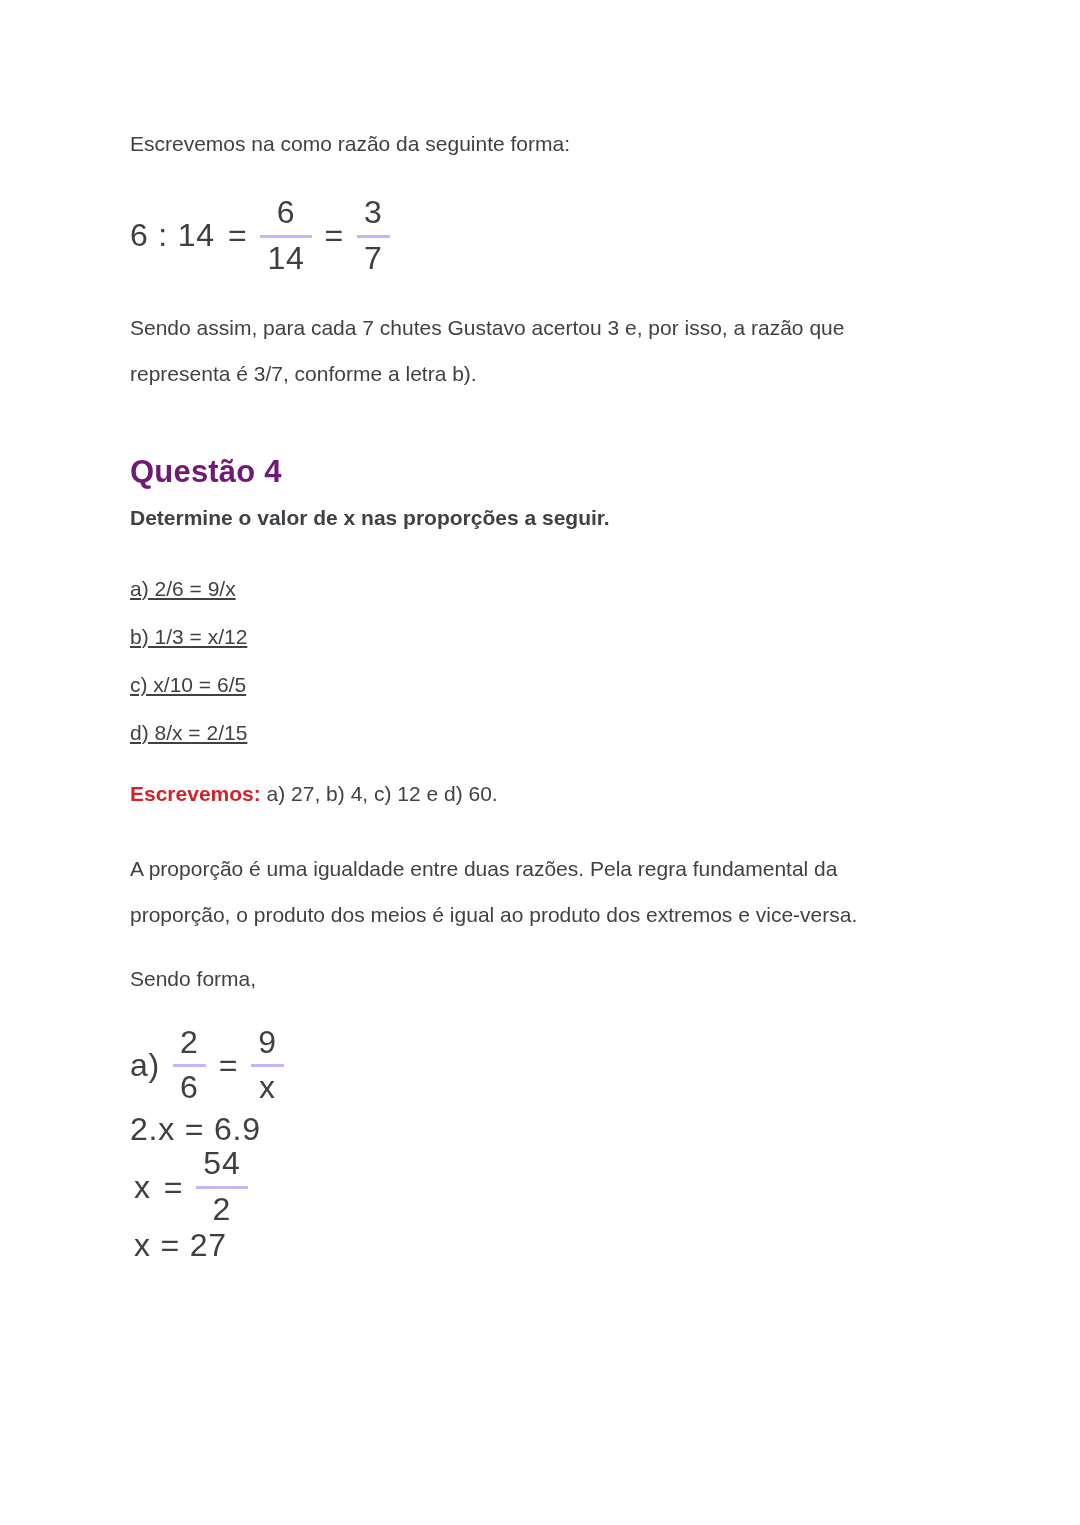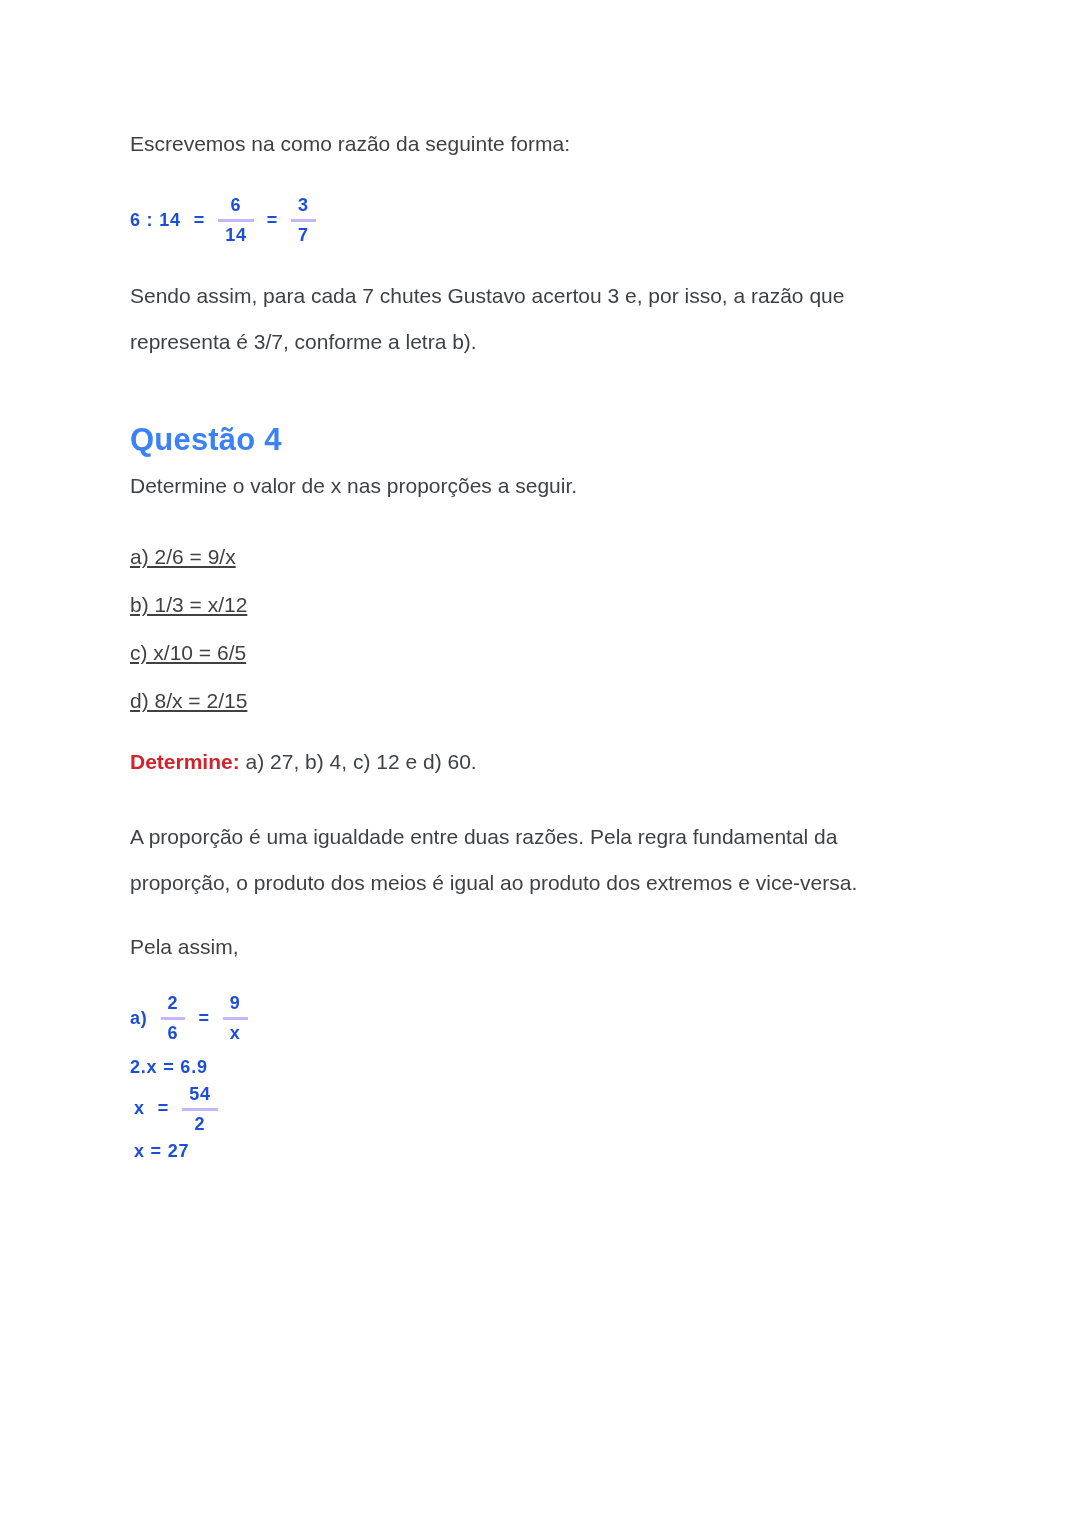--- a/index.html
+++ b/index.html
@@ -16,23 +16,23 @@
   }
   .line {
     font-size:21px;
     line-height:46px;
     white-space:nowrap;
     color:#3f4245;
   }
   
   .math {
     font-family:"Liberation Sans", sans-serif;
-    font-weight:700;
-    color:#1d4ed8;
-    font-size:18px;
+    font-weight:400;
+    color:#404040;
+    font-size:32px;
     letter-spacing:0.8px;
   }
   .math-row {
     display:flex;
     align-items:center;
     gap:13px;
   }
   .frac {
     display:inline-flex;
     flex-direction:column;
@@ -44,24 +44,24 @@
   .frac .den { padding:3px 7px 0 7px; border-top:3px solid #c4b5fd; }
   
   .intro       { margin-top:0; }
   .eq-ratio    { margin-top:28px; }
   .para1       { margin-top:28px; }
   .q-title     {
     margin-top:57px;
     font-size:31px;
     font-weight:bold;
     line-height:36px;
-    color:#3b82f6;
+    color:#701a75;
     letter-spacing:0.2px;
   }
-  .prompt      { margin-top:5px; }
+  .prompt      { margin-top:5px;font-weight:bold; }
   .items       { margin-top:25px; list-style:none;text-decoration:underline; }
   .items li    { margin-bottom:2px; }
   .answers     { margin-top:15px; }
   .answers .label { color:#d2232a; font-weight:bold; }
   .para2       { margin-top:29px; }
   .leadin      { margin-top:18px; }
   .solution    { margin-top:23px; }
   .sol-step    { line-height:30px; }
   .step2       { margin-top:8px;  }
   .step3       { margin-top:4px;  margin-left:2px; }
@@ -99,29 +99,29 @@
   <div class="line prompt">Determine o valor de x nas proporções a seguir.</div>
 
   <ul class="items">
     <li class="line">a) 2/6 = 9/x</li>
     <li class="line">b) 1/3 = x/12</li>
     <li class="line">c) x/10 = 6/5</li>
     <li class="line">d) 8/x = 2/15</li>
   </ul>
 
   <div class="line answers">
-    <span class="label">Determine:</span><span> a) 27, b) 4, c) 12 e d) 60.</span>
+    <span class="label">Escrevemos:</span><span> a) 27, b) 4, c) 12 e d) 60.</span>
   </div>
 
   <div class="para2">
     <div class="line">A proporção é uma igualdade entre duas razões. Pela regra fundamental da</div>
     <div class="line">proporção, o produto dos meios é igual ao produto dos extremos e vice-versa.</div>
   </div>
 
-  <div class="line leadin">Pela assim,</div>
+  <div class="line leadin">Sendo forma,</div>
 
   <div class="solution">
 
     <div class="math math-row">
       <span>a)</span>
       <span class="frac">
         <span class="num">2</span>
         <span class="den">6</span>
       </span>
       <span>=</span>

